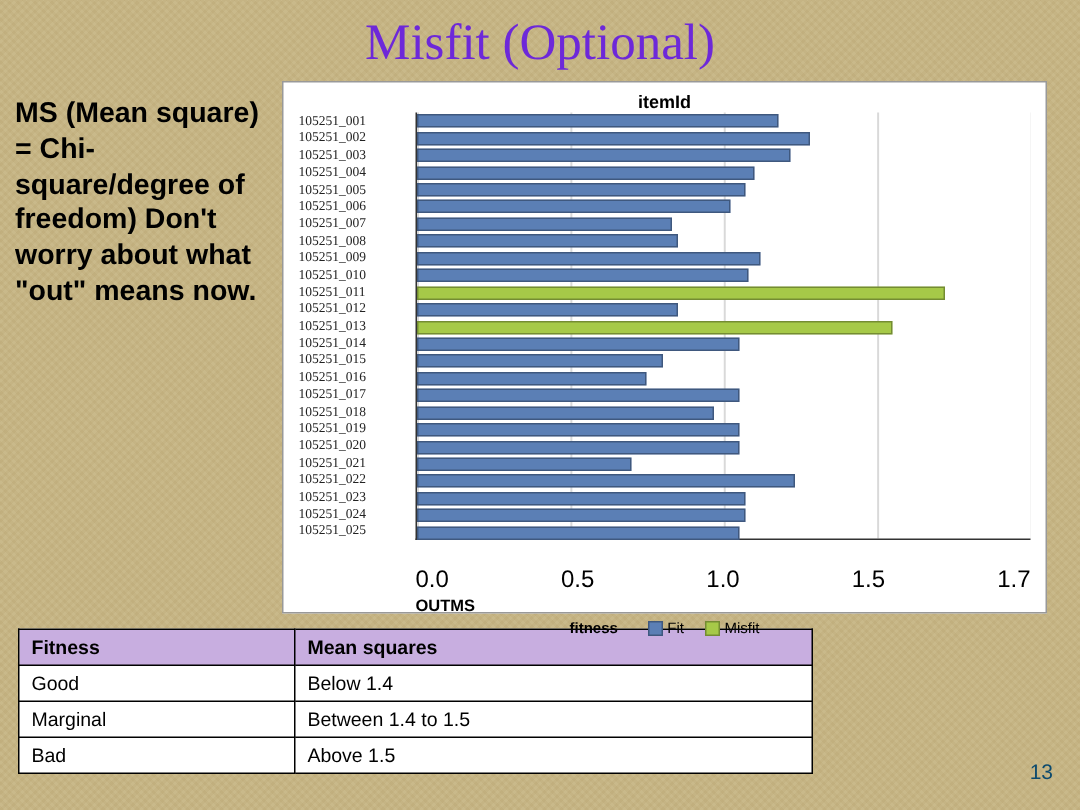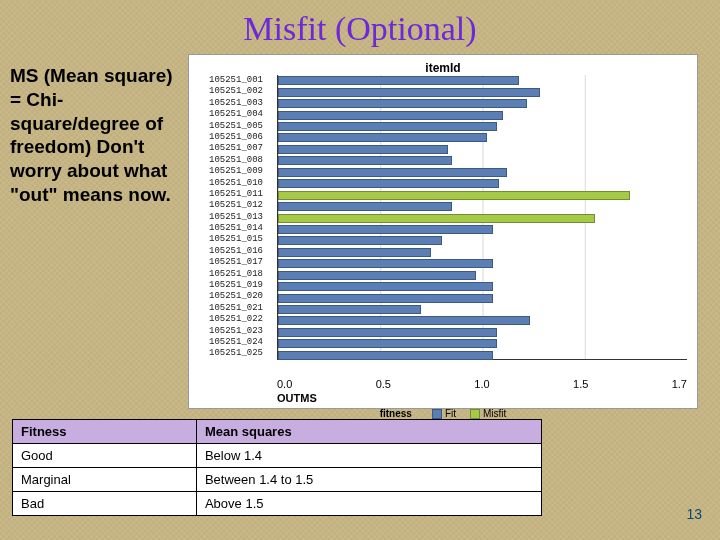--- a/index.html
+++ b/index.html
@@ -41,23 +41,23 @@
     flex-direction: column;
     align-items: center;
     padding: 6px 10px 4px;
   }
   .chart-title { font-size: 12px; font-weight: bold; }
   .chartbody { display: flex; width: 100%; height: 286px; }
   .ylabels {
     width: 78px;
     font-size: 9px;
     line-height: 11.4px;
-    text-align: center;
+    text-align: left;
     padding-right: 4px;
-    font-family: Liberation Mono, monospace;
+    font-family: Liberation Serif, serif;
     color: #222;
   }
   .ylabels div { height: 11.4px; white-space: nowrap; }
   .plot {
     flex: 1;
     position: relative;
     border-left: 1px solid #333;
     border-bottom: 1px solid #333;
     background:
       linear-gradient(to right, rgba(0,0,0,0.15) 1px, transparent 1px) 0 0 / 25% 100%,
@@ -69,21 +69,21 @@
     height: 9px;
     left: 0;
     border: 0.5px solid rgba(0,0,0,0.3);
   }
   .bar.fit { background: #5b7fb5; }
   .bar.misfit { background: #a6c948; }
   .xaxis {
     display: flex;
     width: 100%;
     padding-left: 78px;
-    font-size: 11px;
+    font-size: 16px;
     justify-content: space-between;
     margin-top: 18px;
   }
   .xlabel { font-size: 11px; font-weight: bold; padding-left: 78px; text-align: left; width: 100%; margin-top: 2px;}
   .legend {
     display: flex; gap: 14px; align-items: center; font-size: 10px;
     margin-top: 4px;
   }
   .legend .ltitle { font-weight: bold; margin-right: 6px; }
   .swatch { display: inline-block; width: 10px; height: 10px; margin-right: 3px; vertical-align: middle; border: 0.5px solid rgba(0,0,0,0.3);}

